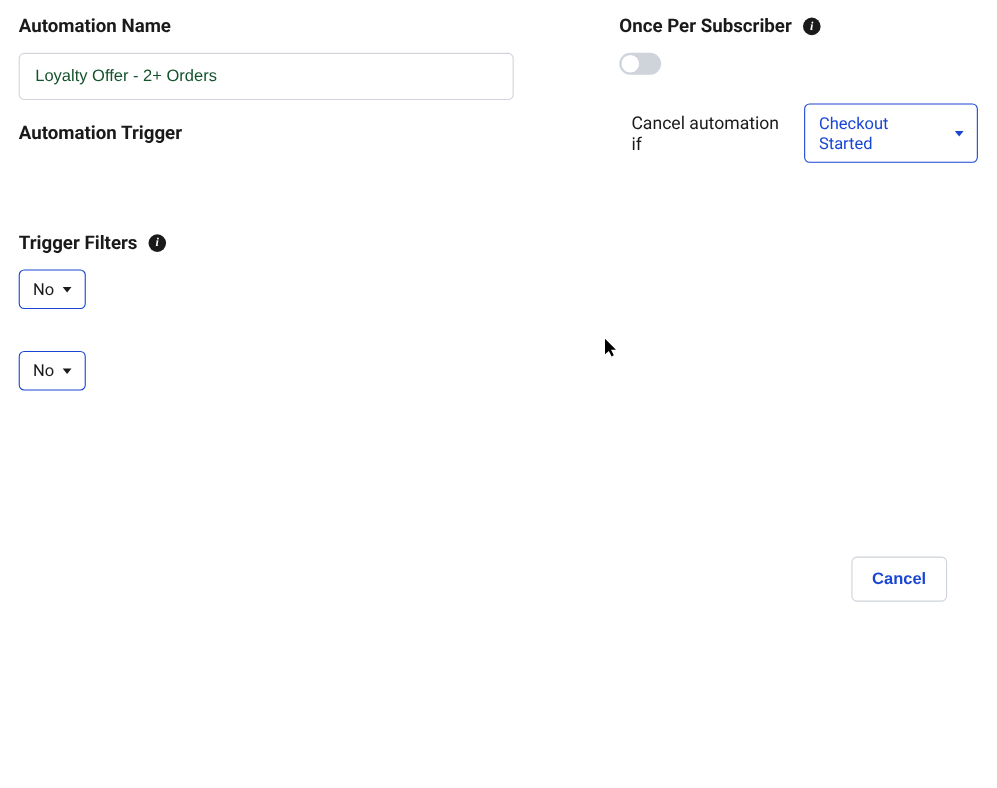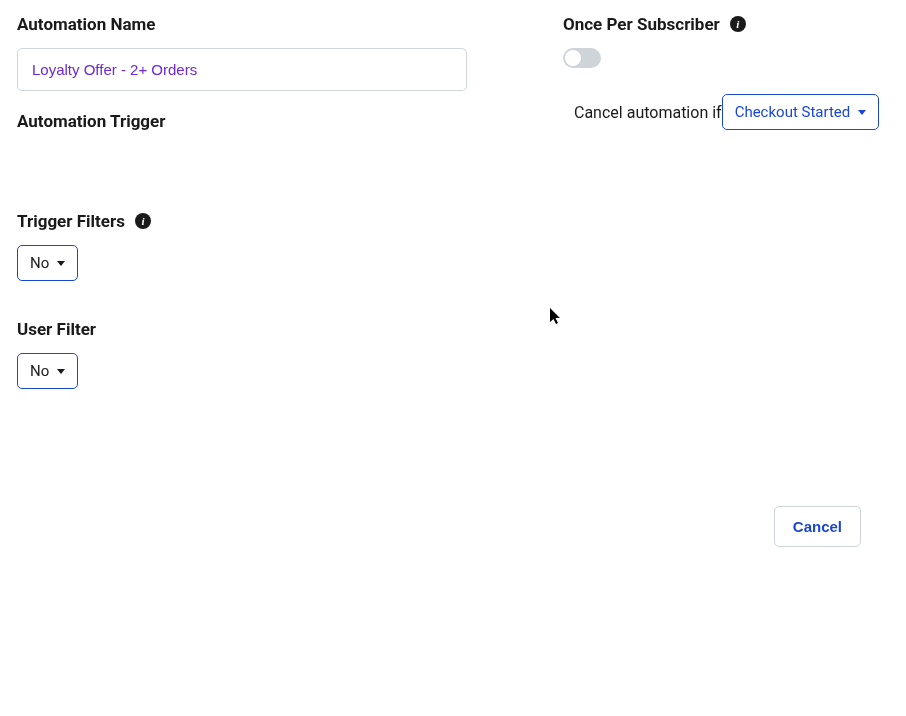--- a/index.html
+++ b/index.html
@@ -37,21 +37,21 @@
       display: flex;
       align-items: center;
       gap: 10px;
     }
     .text-input {
       width: 100%;
       padding: 12px 14px;
       border: 1px solid #d1d5db;
       border-radius: 5px;
       font-size: 15px;
-      color: #6d28d9;
+      color: #14532d;
       background: #fff;
     }
     .text-input::placeholder {
       color: #6c757d;
     }
     .dropdown {
       display: inline-flex;
       align-items: center;
       padding: 8px 12px;
       border: 1px solid #1a46d4;
@@ -146,20 +146,21 @@
       display: flex;
       gap: 9px;
       align-items: flex-start;
       margin-bottom: 14px;
     }
     .inline-text {
       font-size: 16px;
       color: #1a1a1a;
       display: flex;
       align-items: center;
+      gap: 10px;
       margin-left: 11px;
     }
     .footer-actions {
       position: absolute;
       top: 506px;
       right: 45px;
       display: flex;
       gap: 24px;
       align-items: center;
     }
@@ -193,21 +194,20 @@
         <span>Trigger Filters</span>
         <span class="info-icon">i</span>
       </div>
       <div class="dropdown dark">
         <span>No</span>
         <span class="caret"></span>
       </div>
     </div>
 
     <div class="field-group" style="margin-top: 38px;">
-      <div class="label">User Filter</div>
       <div class="dropdown dark">
         <span>No</span>
         <span class="caret"></span>
       </div>
     </div>
   </div>
 
   <div class="col-right">
     <div class="field-group">
       <div class="label">

